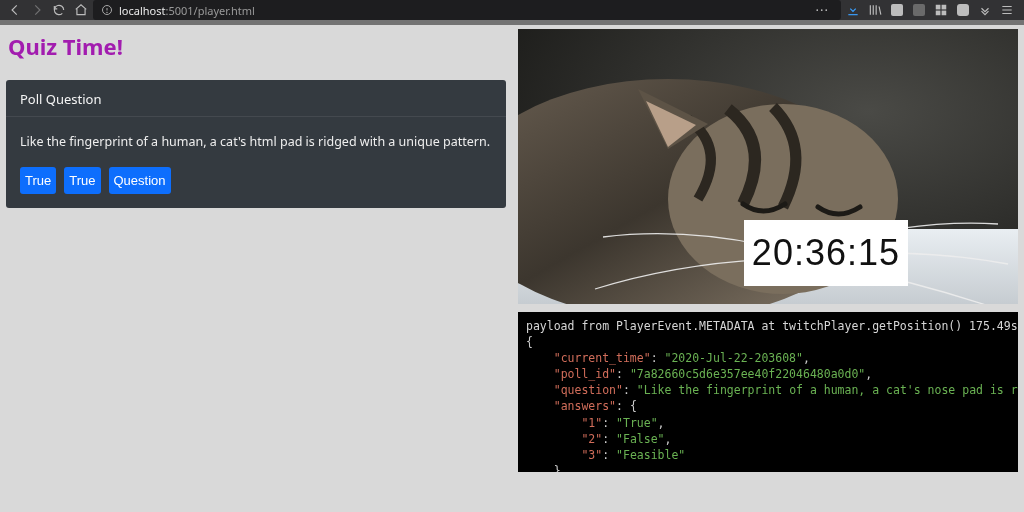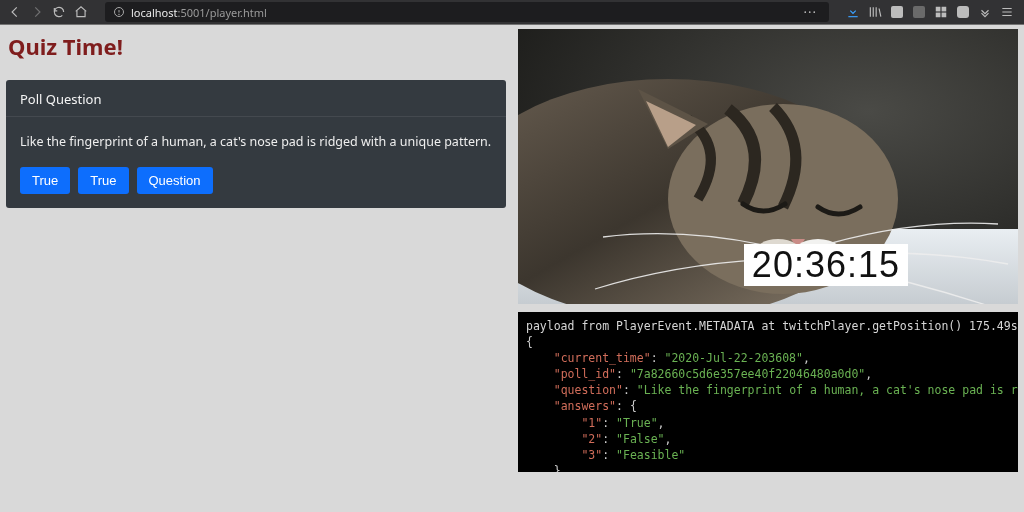--- a/index.html
+++ b/index.html
@@ -6,22 +6,22 @@
   html, body { width: 1024px; height: 512px; font-family: system-ui, -apple-system, "Segoe UI", Roboto, sans-serif; background: #d9d9d9; }
   
   .chrome {
     height: 25px;
     background: #323234;
     display: flex;
     align-items: center;
     color: #c7c7c7;
     font-size: 11px;
     padding: 0 6px;
-    gap: 16px;
-    border-bottom: 1px solid #737373;
+    gap: 4px;
+    border-bottom: 5px solid #737373;
   }
   .chrome .nav-btns { display: flex; align-items: center; gap: 8px; padding-left: 2px; }
   .chrome .nav-btn { width: 14px; height: 14px; display: inline-flex; align-items:center; justify-content:center; color:#bcbcbc; }
   .chrome .nav-btn svg { width: 14px; height: 14px; }
   .chrome .urlbar {
     flex: 1;
     margin: 0 1px 0 1px;
     height: 20px;
     background: #1d1d1f;
     border-radius: 3px;
@@ -43,21 +43,21 @@
 
   
   .page {
     height: 487px;
     background: #d9d9d9;
     display: flex;
     gap: 12px;
     padding: 4px 6px 6px 6px;
   }
   .col { flex: 1 1 0; min-width: 0; }
-  h2.sec-title { font-size: 22px; font-weight: 700; color: #7f1d1d; margin: 2px 0 6px 2px; }
+  h2.sec-title { font-size: 22px; font-weight: 700; color: #a21caf; margin: 2px 0 6px 2px; }
 
   
   .poll-card {
     background: #343a40;
     color: #f0f0f0;
     border-radius: 3px;
     padding: 0 0 14px 0;
     font-size: 13px;
     margin-top: 19px;
   }
@@ -72,42 +72,42 @@
     color: #eeeeee;
     font-size: 12.5px;
     line-height: 1.45;
   }
   .poll-card .answers { display:flex; gap:8px; padding: 0 14px; }
   .poll-card .answers button {
     background: #0d6efd;
     color: #fff;
     border: none;
     border-radius: 3px;
-    padding: 6px 12px;
+    padding: 6px 5px;
     font-size: 13px;
     cursor: pointer;
   }
 
   
   .video-box {
     width: 100%;
     height: 275px;
     background: #222;
     position: relative;
     overflow: hidden;
   }
   .video-box .overlay-time {
     position: absolute;
     bottom: 18px;
     right: 110px;
     background: #fff;
     color: #111;
     font-size: 36px;
     font-weight: 500;
-    padding: 0 8px;
+    padding: 12px 8px;
     font-family: Arial, sans-serif;
     letter-spacing: 1px;
   }
   .cat-svg { width:100%; height:100%; display:block; }
 
   .console {
     margin-top: 8px;
     width: 100%;
     height: 160px;
     background: #000;
@@ -205,21 +205,21 @@
     </span>
   </div>
 </div>
 
 <div class="page">
   <div class="col">
     <h2 class="sec-title">Quiz Time!</h2>
     <div class="poll-card">
       <div class="card-head">Poll Question</div>
       <div class="card-divider"></div>
-      <div class="question">Like the fingerprint of a human, a cat's nose pad is ridged with a unique pattern.</div>
+      <div class="question">Like the fingerprint of a human, a cat's html pad is ridged with a unique pattern.</div>
       <div class="answers">
         <button>True</button>
         <button>True</button>
         <button>Question</button>
       </div>
     </div>
   </div>
 
   <div class="col">
     <div class="video-box">

